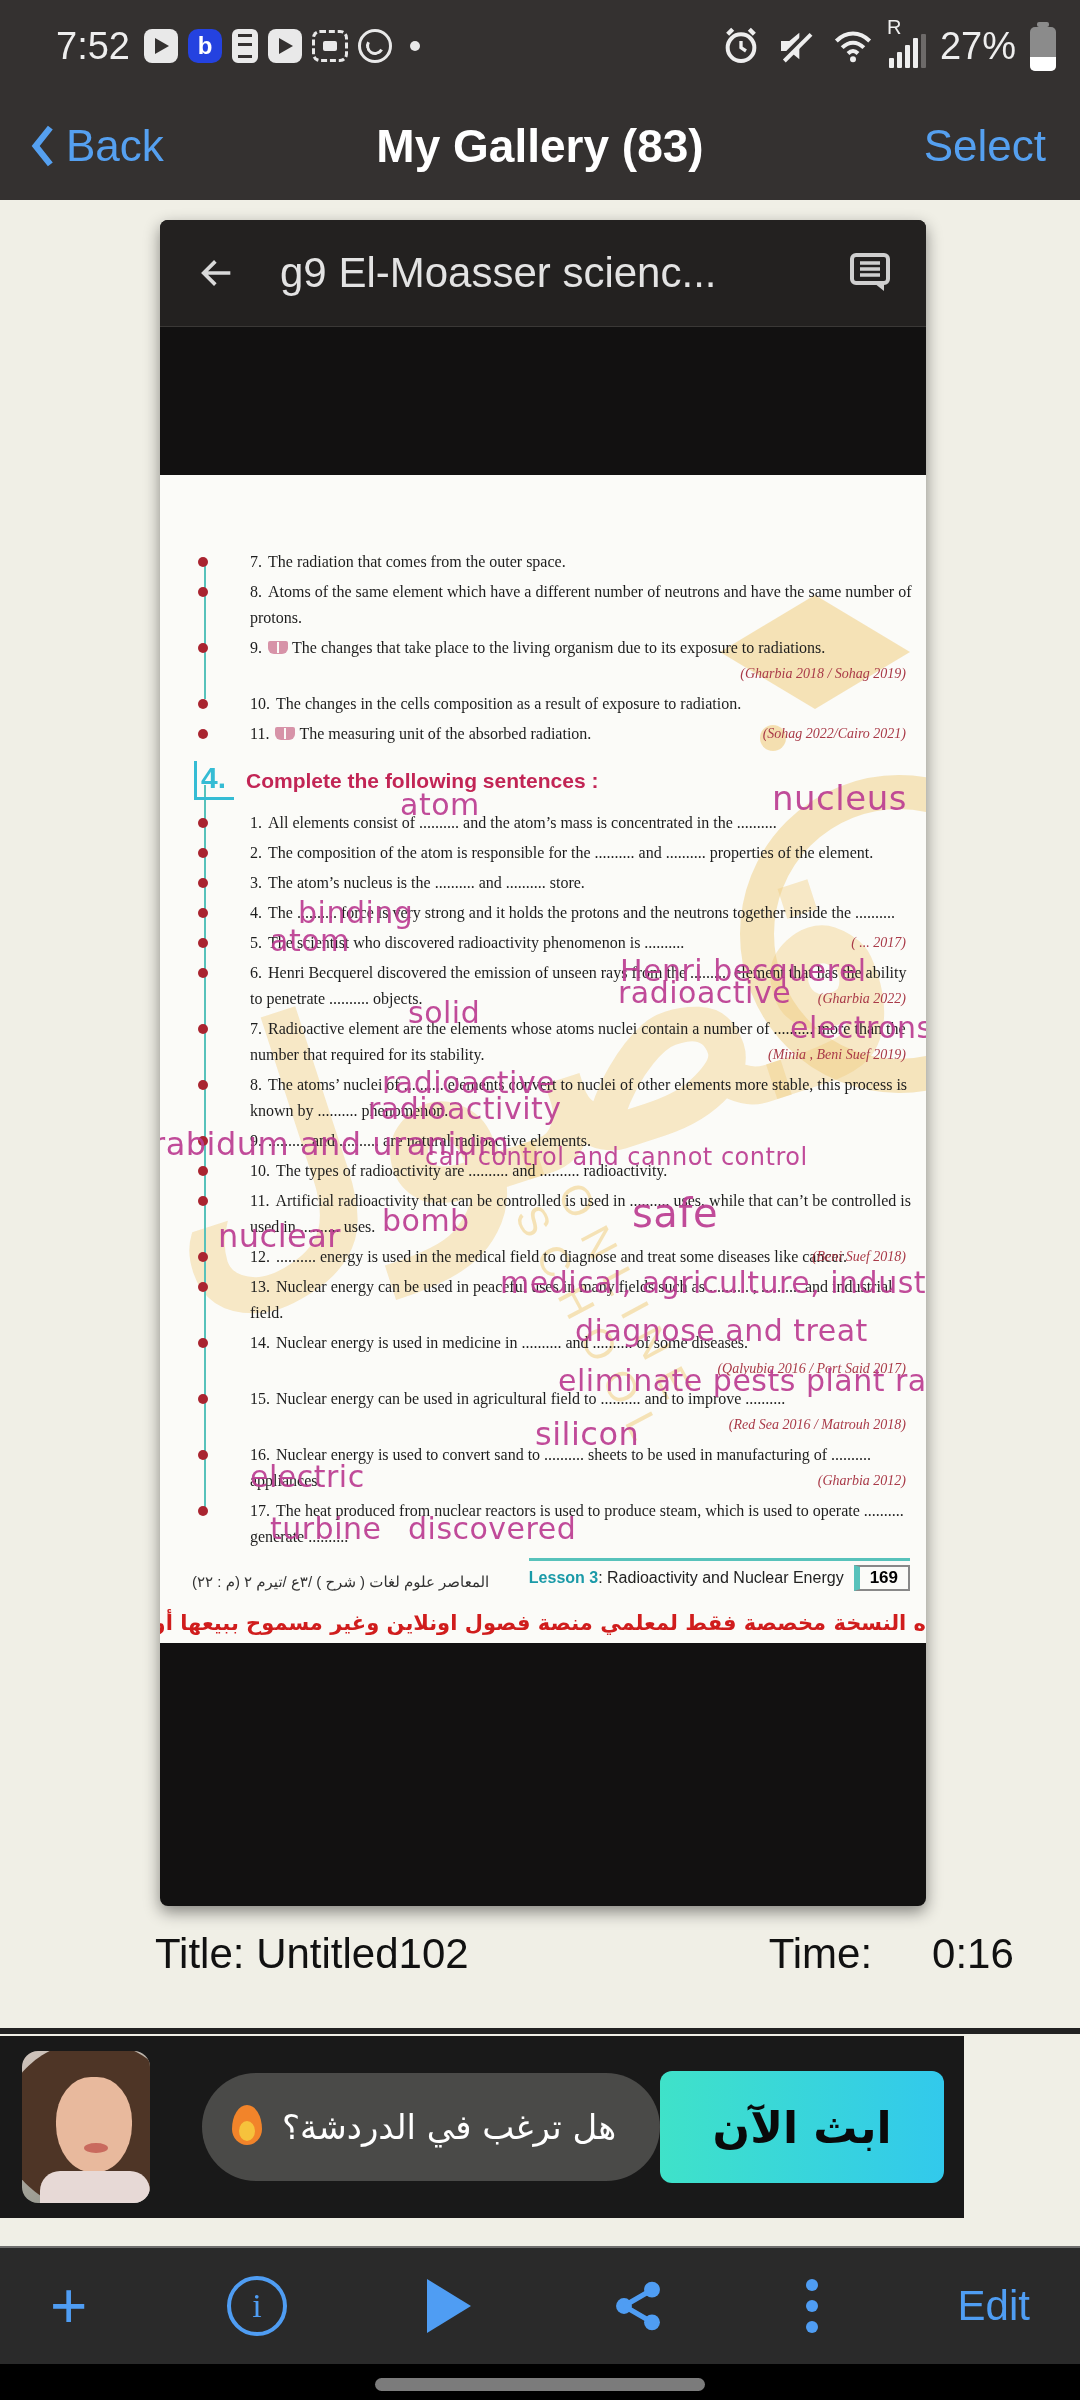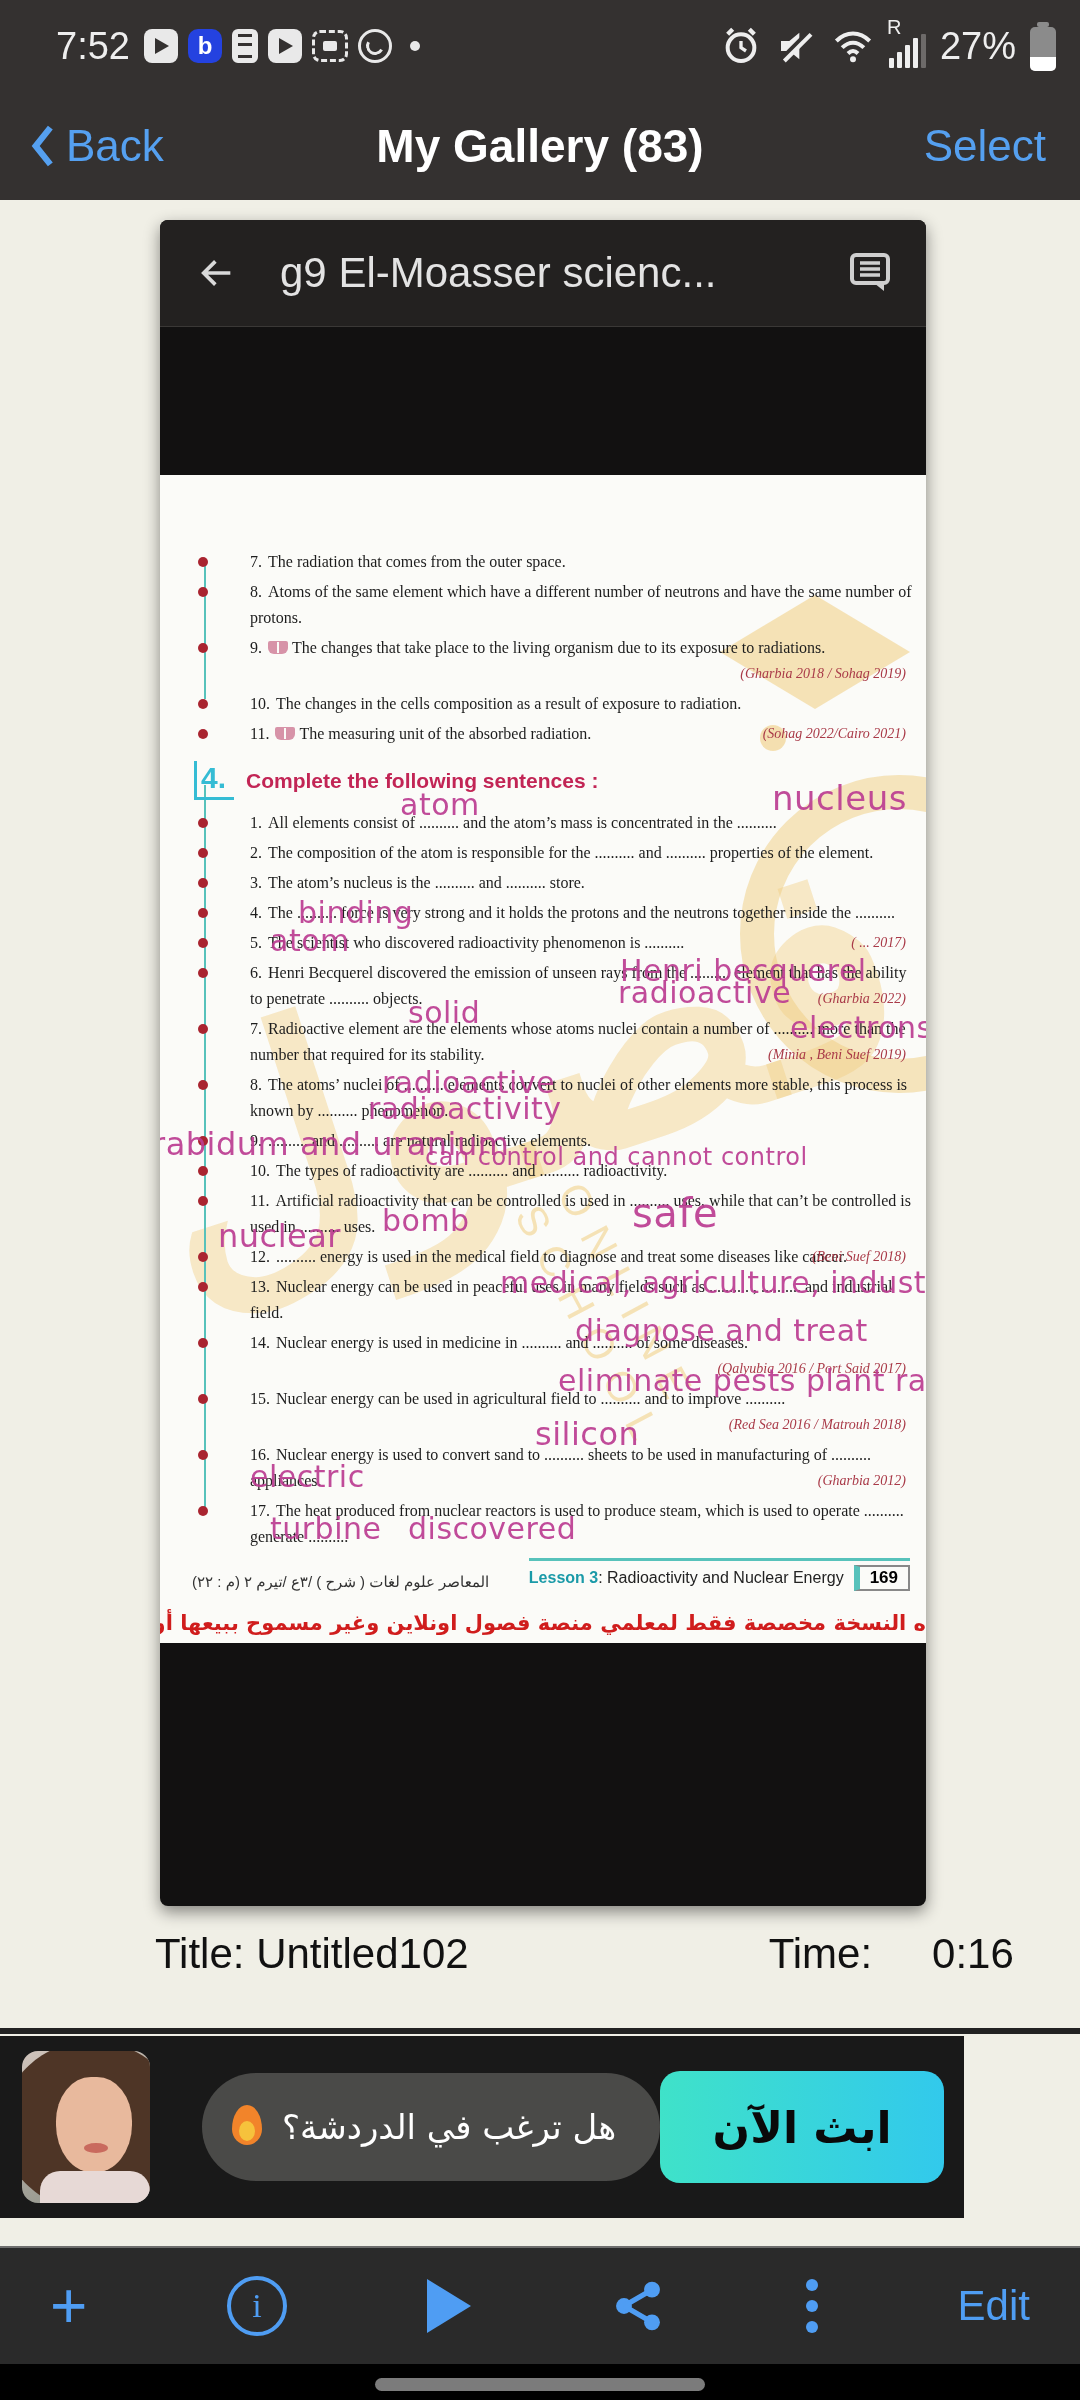--- a/index.html
+++ b/index.html
@@ -86,21 +86,21 @@
   .av-hair{position:absolute;left:-20px;top:-10px;width:180px;height:170px;border-radius:50%;background:#4e3526;}
   .av-face{position:absolute;left:34px;top:26px;width:76px;height:96px;border-radius:46% 46% 50% 50%;background:#e8b99d;}
   .av-lip{position:absolute;left:62px;top:92px;width:24px;height:10px;border-radius:50%;background:#c96a5e;}
   .av-body{position:absolute;left:18px;bottom:-8px;width:110px;height:40px;border-radius:20px 20px 0 0;background:#e7d9d6;}
   .chatpill{margin-left:52px;width:500px;height:108px;background:#4a4a48;border-radius:54px;
             display:flex;align-items:center;direction:rtl;}
   .chatmsg{color:#fff;font-size:34px;margin-right:44px;font-family:"DejaVu Sans",sans-serif;}
   .flame{width:34px;height:44px;margin-right:18px;position:relative;}
   .flame .f1{position:absolute;left:2px;top:0;width:30px;height:40px;background:#f2842a;border-radius:50% 50% 50% 50%/60% 60% 40% 40%;}
   .flame .f2{position:absolute;left:9px;top:16px;width:16px;height:20px;background:#f6c23c;border-radius:50%;}
-  .livebtn{margin-left:auto;margin-right:20px;width:310px;height:112px;border-radius:20px;
+  .livebtn{margin-left:auto;margin-right:20px;width:310px;height:112px;border-radius:12px;
            background:linear-gradient(90deg,#3fe2c9,#32c9ec);display:flex;align-items:center;justify-content:center;
            color:#0a0a0a;font-size:44px;font-weight:bold;font-family:"DejaVu Sans",sans-serif;}
   
   .toolbar{position:absolute;left:0;top:2246px;width:1080px;height:118px;background:#2a2a2a;border-top:2px solid #6e6e6e;
            display:flex;align-items:center;justify-content:space-between;padding:0 50px;box-sizing:border-box;}
   .tb{color:#4f9df3;display:flex;align-items:center;justify-content:center;}
   .tb-plus{font-size:64px;font-weight:300;}
   .tb-info{width:52px;height:52px;border:4px solid #4f9df3;border-radius:50%;font-size:34px;font-family:"Liberation Serif",serif;}
   .tb-play{width:0;height:0;border-left:44px solid #4f9df3;border-top:27px solid transparent;border-bottom:27px solid transparent;}
   .tb-kebab{flex-direction:column;gap:9px;}

